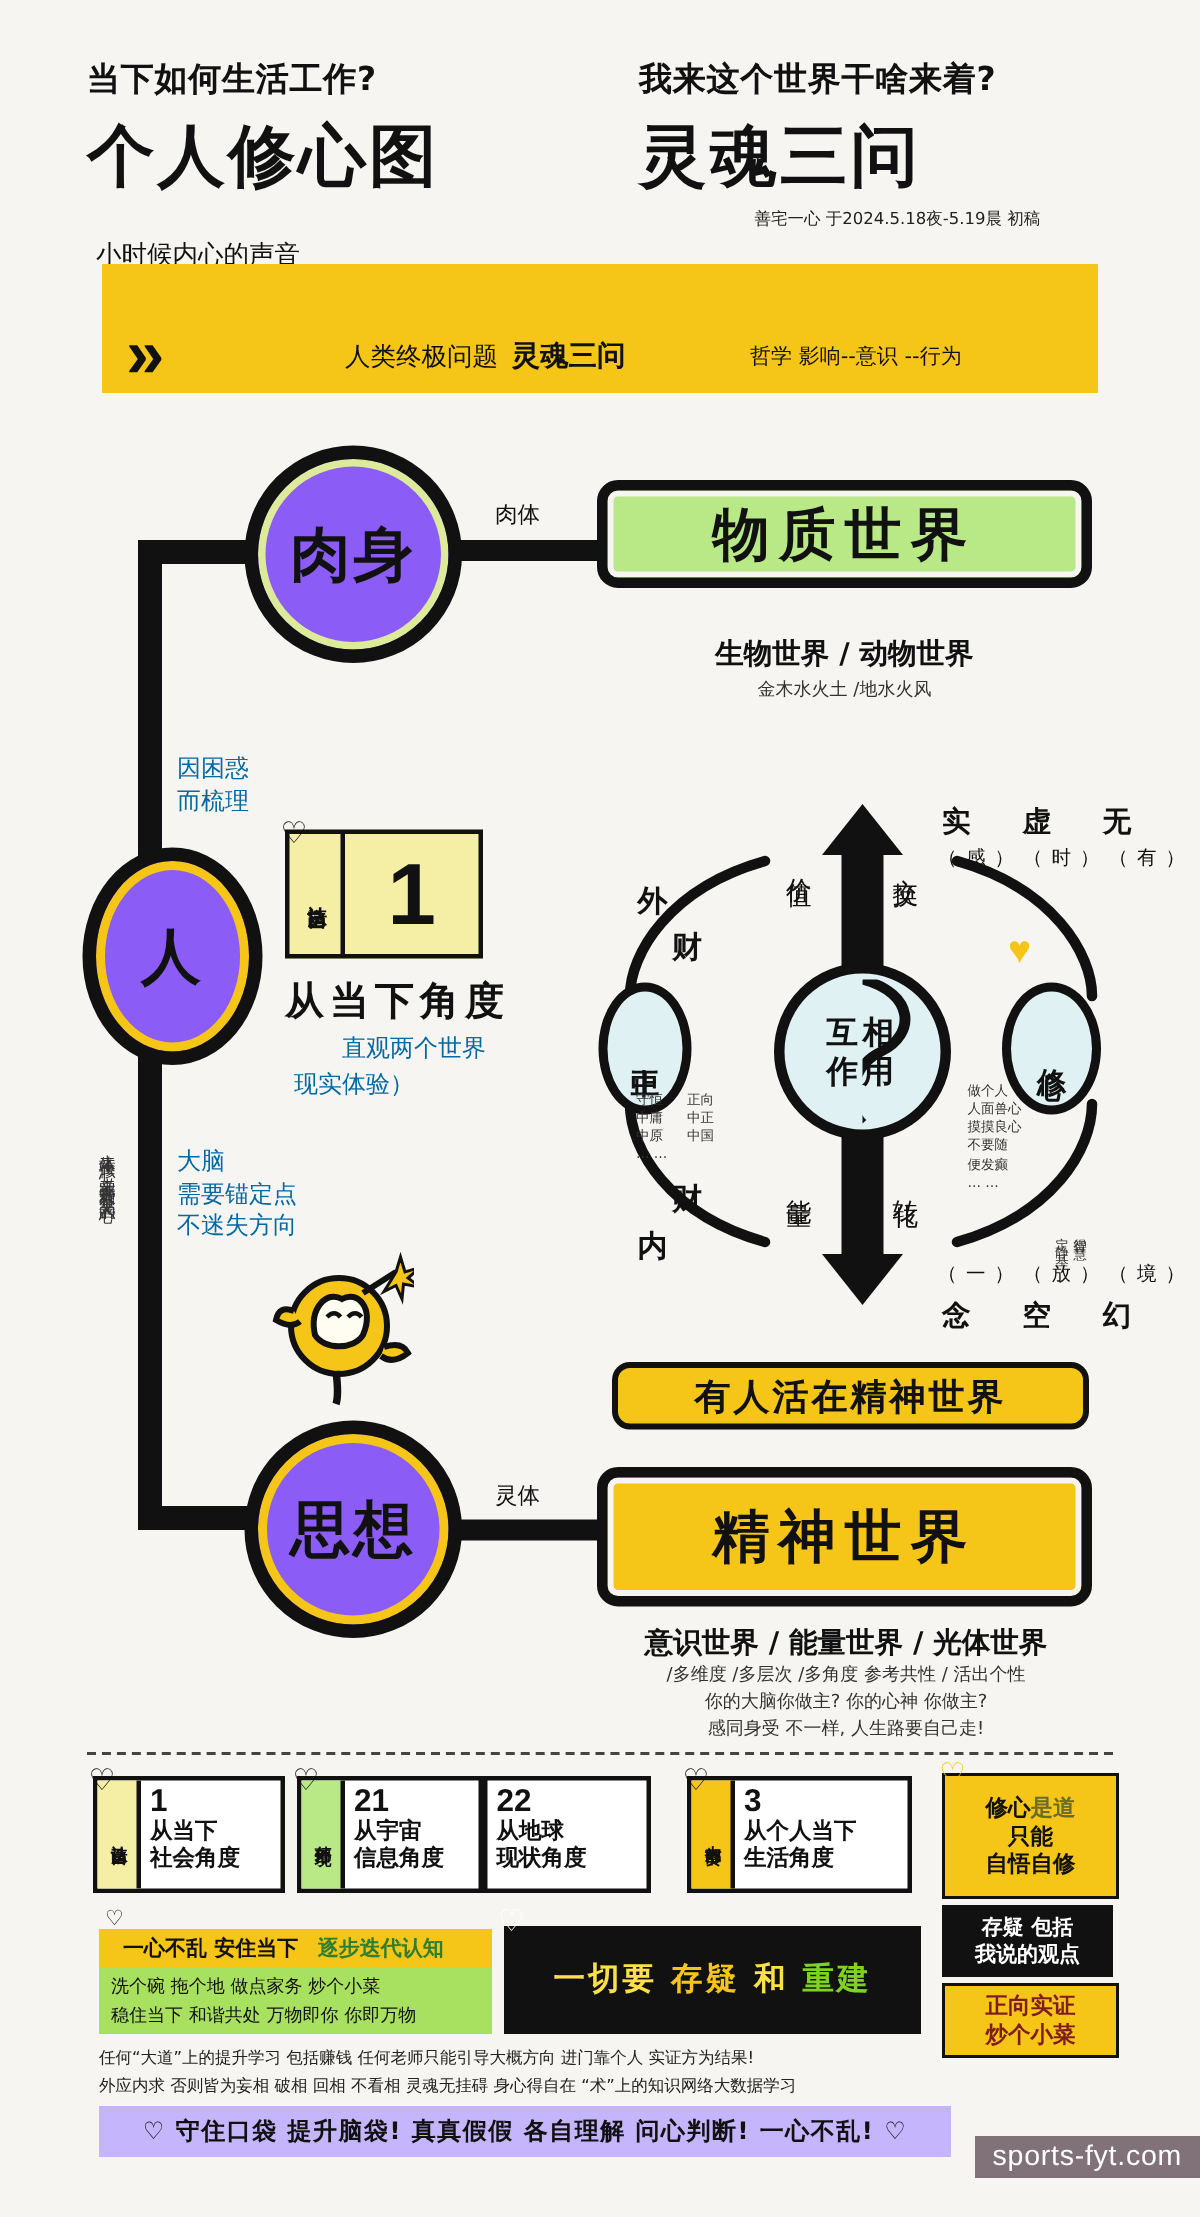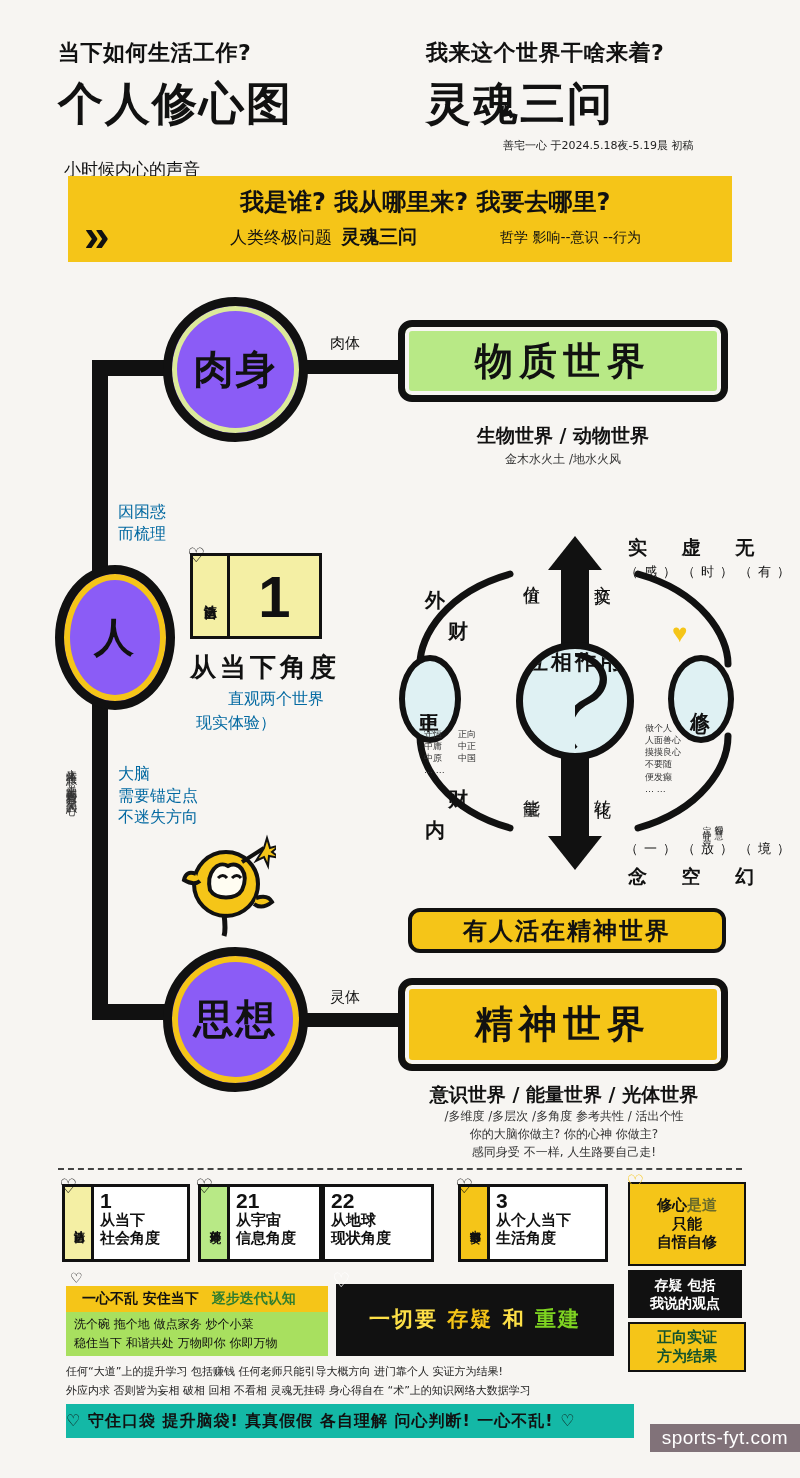--- a/index.html
+++ b/index.html
@@ -40,21 +40,21 @@
 
   .connector{height:14px;background:#111;}
   .conn-label{font-size:15px;color:#111;white-space:nowrap;}
 
   
   .worldbox{border:7px solid #111;border-radius:14px;display:flex;align-items:center;
             justify-content:center;box-sizing:border-box;
             box-shadow:0 0 0 4px #f7f5f2 inset;}
   .worldbox span{font-size:38px;font-weight:bold;color:#111;letter-spacing:6px;
                  font-family:"DejaVu Serif","Liberation Serif",serif;}
-  #box-material{left:398px;top:320px;width:330px;height:82px;background:#b8e986;}
+  #box-material{left:398px;top:320px;width:330px;height:72px;background:#b8e986;}
   #box-spirit{left:398px;top:978px;width:330px;height:93px;background:#f5c518;}
 
   .sub-strong{font-size:19px;font-weight:bold;color:#111;white-space:nowrap;text-align:center;}
   .sub-tiny{font-size:12px;color:#333;white-space:nowrap;text-align:center;}
 
   .livebox{border:4px solid #111;border-radius:12px;display:flex;align-items:center;
            justify-content:center;box-sizing:border-box;}
   .livebox span{font-size:24px;font-weight:bold;color:#111;letter-spacing:2px;
                 font-family:"DejaVu Serif","Liberation Serif",serif;}
   #live-material{left:408px;top:478px;width:318px;height:43px;background:#b8e986;}
@@ -77,22 +77,22 @@
   
   #arrow-up{left:548px;top:536px;width:0;height:0;border-left:27px solid transparent;
             border-right:27px solid transparent;border-bottom:34px solid #111;}
   #arrow-up-stem{left:561px;top:568px;width:28px;height:130px;background:#111;}
   #arrow-dn-stem{left:561px;top:700px;width:28px;height:138px;background:#111;}
   #arrow-dn{left:548px;top:836px;width:0;height:0;border-left:27px solid transparent;
             border-right:27px solid transparent;border-top:34px solid #111;}
   #yy{left:516px;top:642px;width:118px;height:118px;border-radius:50%;border:7px solid #111;
       background:#dff1f3;box-sizing:border-box;overflow:hidden;}
   #yy .s{position:absolute;left:50%;top:4px;width:50%;height:calc(100% - 8px);}
-  #yy .txt{position:absolute;left:0;top:0;width:100%;height:100%;display:flex;flex-direction:row;
-           align-items:flex-start;justify-content:center;}
+  #yy .txt{position:absolute;left:0;top:0;width:100%;height:100%;display:flex;flex-direction:column;
+           align-items:center;justify-content:center;}
   #yy .txt span{font-size:21px;font-weight:bold;color:#111;letter-spacing:3px;line-height:1.25;
                 font-family:"DejaVu Serif","Liberation Serif",serif;}
   .axis-lbl{writing-mode:vertical-rl;font-size:17px;color:#111;letter-spacing:3px;white-space:nowrap;}
 
   
   .scircle{border-radius:50%;border:6px solid #111;background:#dff1f3;box-sizing:border-box;
            display:flex;align-items:center;justify-content:center;}
   .scircle span{font-size:19px;font-weight:bold;color:#111;writing-mode:vertical-rl;
                 letter-spacing:2px;font-family:"DejaVu Serif","Liberation Serif",serif;}
   #c-zhong{left:399px;top:655px;width:62px;height:88px;}
@@ -134,26 +134,26 @@
   #blackbox{left:336px;top:1284px;width:278px;height:72px;background:#111;
             display:flex;flex-direction:column;align-items:center;justify-content:center;}
   #blackbox div{font-size:21px;font-weight:bold;letter-spacing:2px;white-space:nowrap;line-height:1.3;}
   #blackbox .w{color:#fde047;} #blackbox .y{color:#f5c518;} #blackbox .g{color:#7ed321;}
 
   #bb-cunyi{left:628px;top:1270px;width:114px;height:48px;background:#111;
             display:flex;flex-direction:column;align-items:center;justify-content:center;}
   #bb-cunyi div{font-size:14px;font-weight:bold;color:#fff;white-space:nowrap;line-height:1.3;}
   #yb-zheng{left:628px;top:1322px;width:114px;height:46px;background:#f5c518;border:2px solid #111;
             display:flex;flex-direction:column;align-items:center;justify-content:center;}
-  #yb-zheng div{font-size:15px;font-weight:bold;color:#14532d;white-space:nowrap;line-height:1.25;}
+  #yb-zheng div{font-size:15px;font-weight:bold;color:#7f1d1d;white-space:nowrap;line-height:1.25;}
 
   .fineline{font-size:11px;color:#222;white-space:nowrap;}
 
-  #greenbar{left:66px;top:1404px;width:568px;height:34px;background:#14b8a6;
-            display:flex;align-items:center;justify-content:flex-start;}
+  #greenbar{left:66px;top:1404px;width:568px;height:34px;background:#c4b5fd;
+            display:flex;align-items:center;justify-content:center;}
   #greenbar span{font-size:16px;font-weight:bold;color:#111;white-space:nowrap;letter-spacing:1px;}
 
   #wm{right:0;bottom:26px;background:rgba(90,70,80,.75);color:#fff;font-size:19px;
       padding:3px 12px;letter-spacing:.5px;}
 
   
   #toon{left:180px;top:828px;width:96px;height:112px;}
 </style>
 </head>
 <body>
@@ -162,21 +162,20 @@
 
   <div class="abs hdr-sub cn" style="left:58px;top:38px;">当下如何生活工作?</div>
   <div class="abs hdr-title cn" style="left:58px;top:74px;">个人修心图</div>
   <div class="abs hdr-sub cn" style="left:426px;top:38px;">我来这个世界干啥来着?</div>
   <div class="abs hdr-title cn" style="left:426px;top:74px;">灵魂三问</div>
   <div class="abs credit cn" style="left:503px;top:138px;">善宅一心 于2024.5.18夜-5.19晨 初稿</div>
 
   <div class="abs smallvoice cn" style="left:64px;top:158px;">小时候内心的声音</div>
   <div class="abs" id="banner"></div>
   <div class="abs chev" style="left:84px;top:217px;">»</div>
-  <div class="abs banner-q cn" style="left:240px;top:186px;">我是谁? 我从哪里来? 我要去哪里?</div>
   <div class="abs banner-l2 cn" style="left:230px;top:226px;">人类终极问题</div>
   <div class="abs banner-l2 cn" style="left:341px;top:224px;font-weight:bold;font-size:19px;">灵魂三问</div>
   <div class="abs banner-l3 cn" style="left:500px;top:229px;">哲学 影响--意识 --行为</div>
 
   <div class="abs" id="spine-top"></div>
   <div class="abs" id="spine"></div>
   <div class="abs" id="spine-bot"></div>
 
   <div class="abs node" id="node-body">
     <span class="cn">肉身</span>
@@ -368,21 +367,21 @@
     <span class="heart" style="left:-4px;top:-16px;color:#fff;">♡</span>
     <div class="cn"><span class="w">一切要</span> <span class="y">存疑</span> <span class="w">和</span> <span class="g">重建</span></div>
   </div>
 
   <div class="abs" id="bb-cunyi">
     <div class="cn">存疑  包括</div>
     <div class="cn">我说的观点</div>
   </div>
   <div class="abs" id="yb-zheng">
     <div class="cn">正向实证</div>
-    <div class="cn">方为结果</div>
+    <div class="cn">炒个小菜</div>
   </div>
 
   <div class="abs fineline cn" style="left:66px;top:1364px;">任何“大道”上的提升学习  包括赚钱  任何老师只能引导大概方向  进门靠个人  实证方为结果!</div>
   <div class="abs fineline cn" style="left:66px;top:1383px;">外应内求  否则皆为妄相  破相 回相 不看相  灵魂无挂碍  身心得自在 “术”上的知识网络大数据学习</div>
 
   <div class="abs" id="greenbar">
     <span class="cn">♡ 守住口袋 提升脑袋!   真真假假  各自理解   问心判断!   一心不乱! ♡</span>
   </div>
 
   <div class="abs" id="wm">sports-fyt.com</div>

